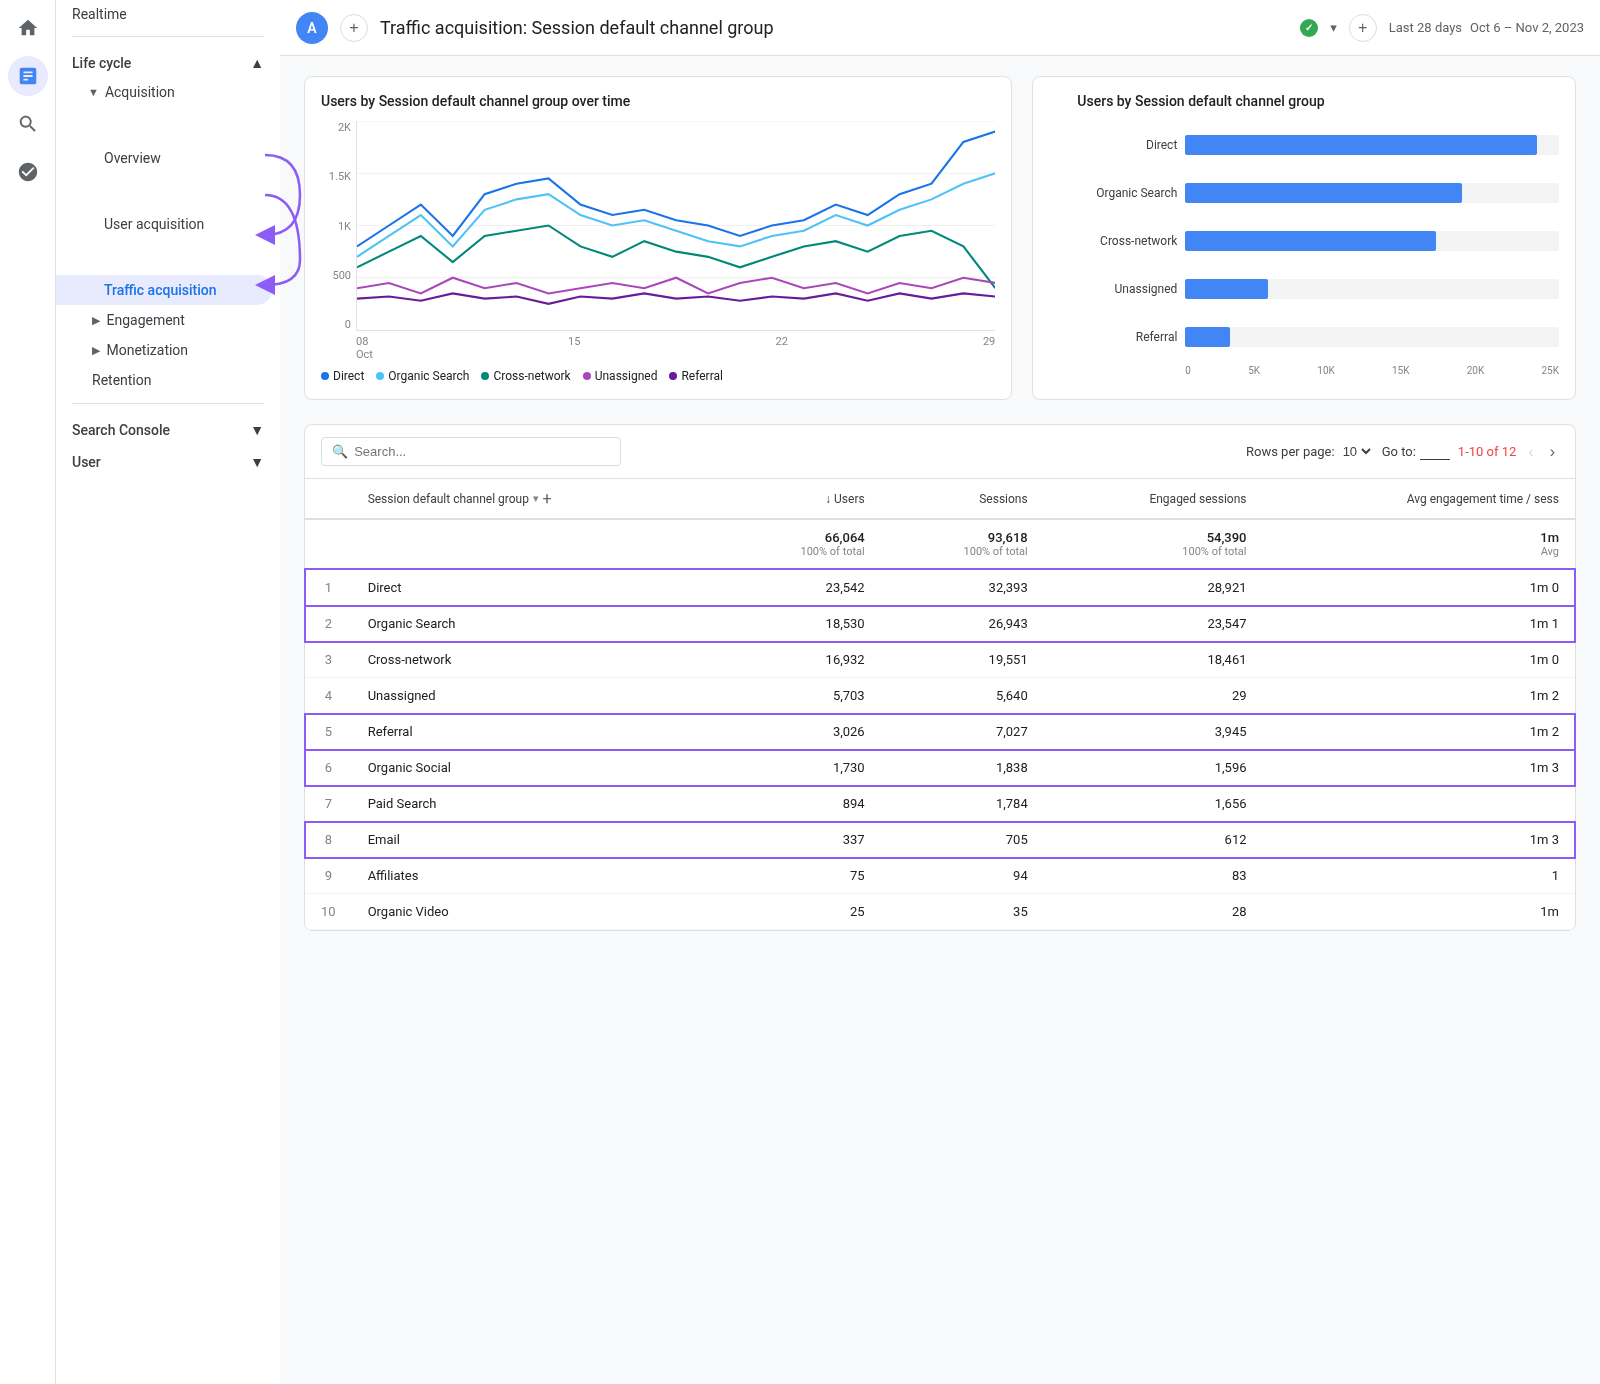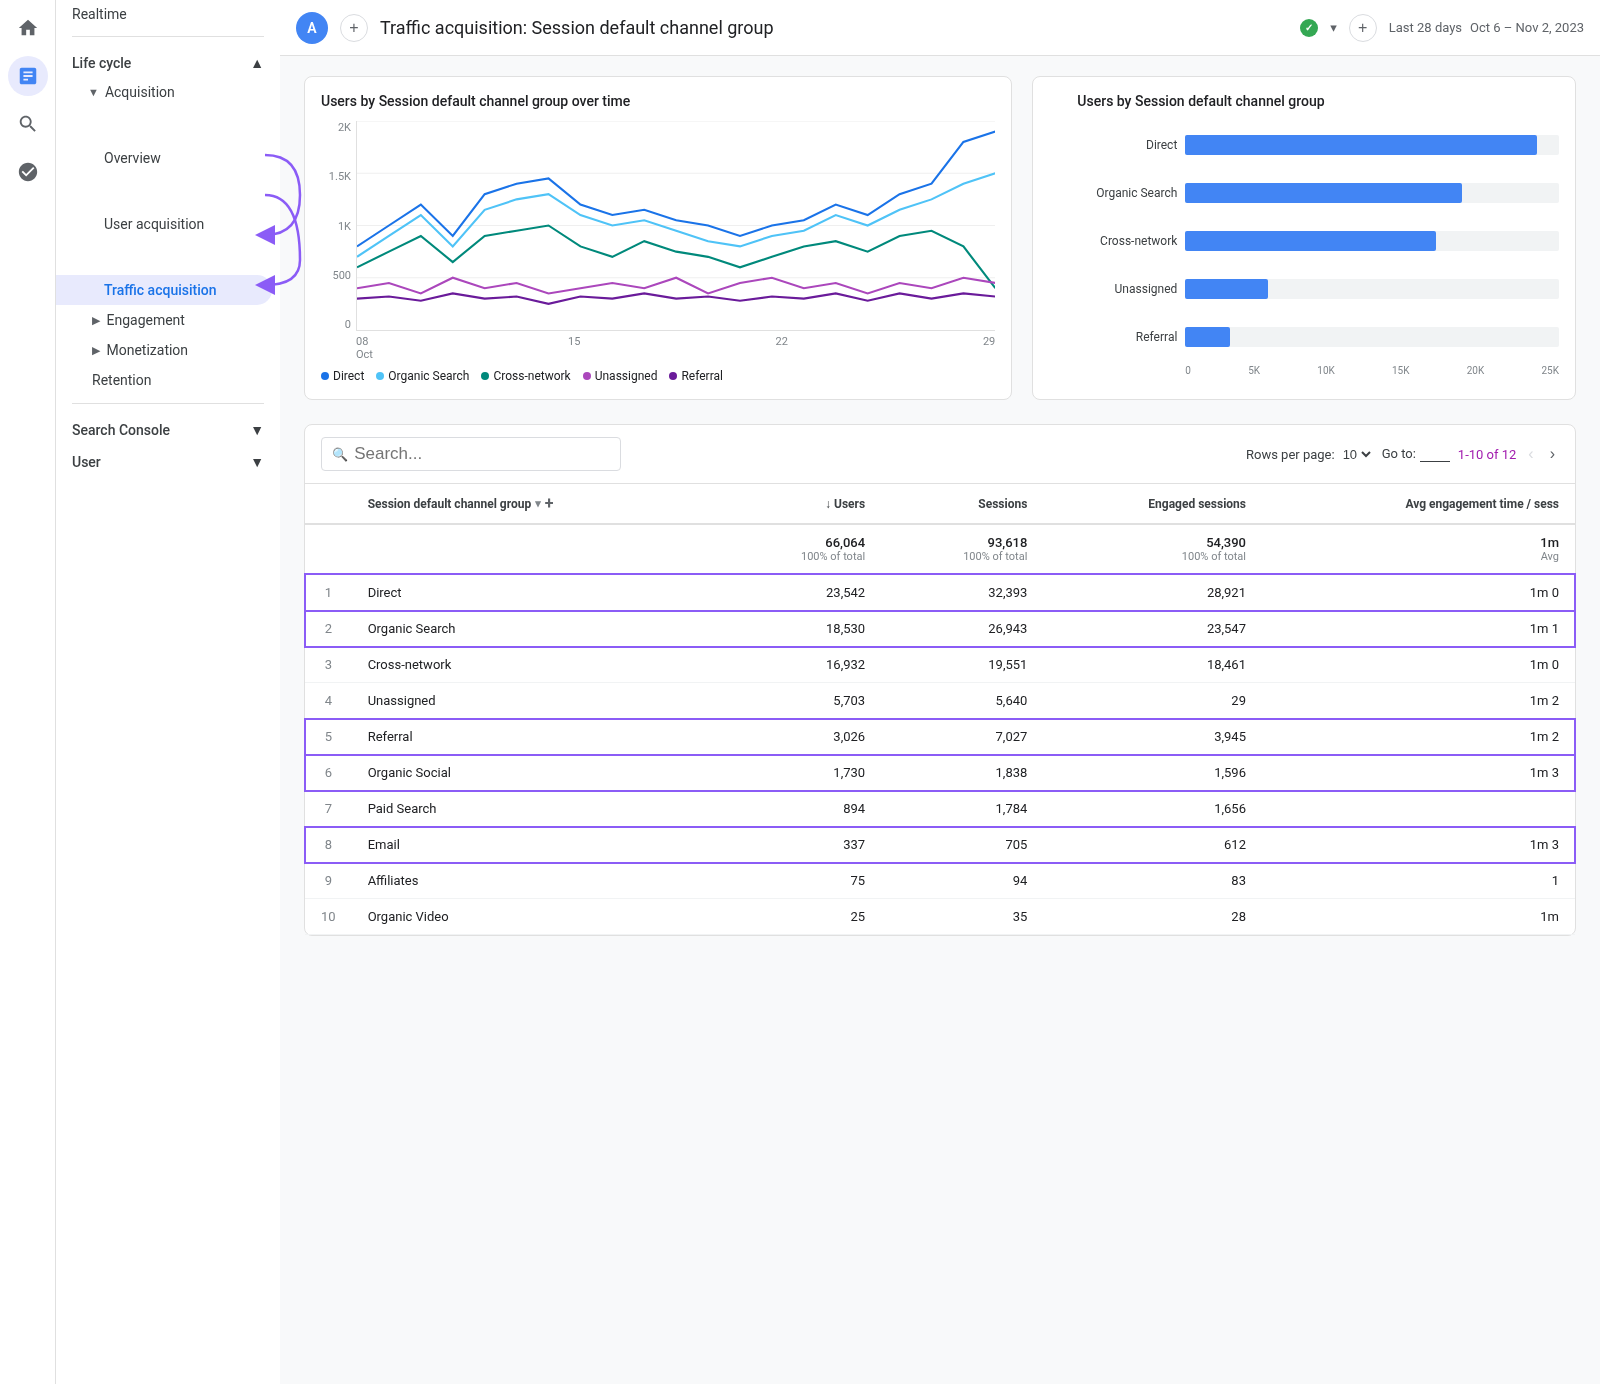--- a/index.html
+++ b/index.html
@@ -45,33 +45,33 @@
     .bar-row { display: flex; align-items: center; gap: 8px; }
     .bar-label { width: 100px; font-size: 12px; color: #3c4043; text-align: right; flex-shrink: 0; }
     .bar-track { flex: 1; height: 20px; background: #f1f3f4; border-radius: 2px; position: relative; }
     .bar-fill { height: 100%; background: #4285f4; border-radius: 2px; }
     .bar-x-axis { display: flex; justify-content: space-between; font-size: 10px; color: #80868b; margin-left: 108px; margin-top: 4px; }
 
     
     .table-section { background: #fff; border-radius: 8px; border: 1px solid #e0e0e0; }
     .table-toolbar { padding: 12px 16px; display: flex; align-items: center; gap: 12px; border-bottom: 1px solid #e0e0e0; }
     .search-box { display: flex; align-items: center; gap: 6px; border: 1px solid #dadce0; border-radius: 4px; padding: 6px 10px; flex: 1; max-width: 300px; color: #80868b; }
-    .search-box input { border: none; outline: none; font-size: 17px; color: #a21caf; width: 100%; background: transparent; }
+    .search-box input { border: none; outline: none; font-size: 13px; color: #a21caf; width: 100%; background: transparent; }
     .pagination { display: flex; align-items: center; gap: 8px; margin-left: auto; font-size: 13px; color: #3c4043; }
     .rows-per-page { display: flex; align-items: center; gap: 4px; }
     .rows-select { border: none; background: transparent; font-size: 13px; color: #3c4043; cursor: pointer; }
     .goto { display: flex; align-items: flex-start; gap: 4px; }
     .goto-input { width: 30px; border: none; border-bottom: 1px solid #3c4043; text-align: center; font-size: 13px; }
-    .page-info { color: #a21caf; text-align: right; }
+    .page-info { color: #ef4444; text-align: right; }
     .nav-btn { background: none; border: none; cursor: pointer; color: #5f6368; font-size: 16px; padding: 4px; }
     .nav-btn:disabled { color: #dadce0; }
 
     table { width: 100%; border-collapse: collapse; }
     thead tr { border-bottom: 1px solid #e0e0e0; }
-    th { padding: 10px 16px; text-align: right; font-size: 12px; font-weight: 700; color: #3c4043; border-bottom: 2px solid #e0e0e0; }
+    th { padding: 10px 16px; text-align: right; font-size: 12px; font-weight: 400; color: #3c4043; border-bottom: 2px solid #e0e0e0; }
     th:first-child { text-align: left; }
     td { padding: 10px 16px; text-align: right; font-size: 13px; color: #202124; border-bottom: 1px solid #f1f3f4; }
     td:first-child { text-align: center; width: 40px; color: #80868b; }
     td:nth-child(2) { text-align: left; }
     .total-row td { font-weight: 500; color: #202124; border-bottom: 2px solid #e0e0e0; }
     .total-sub { font-size: 11px; color: #80868b; font-weight: 400; display: block; }
 
     .col-header-with-filter { display: flex; align-items: center; gap: 4px; }
     .filter-icon { font-size: 11px; color: #80868b; }
     .add-col-btn { font-size: 16px; color: #5f6368; cursor: pointer; }

